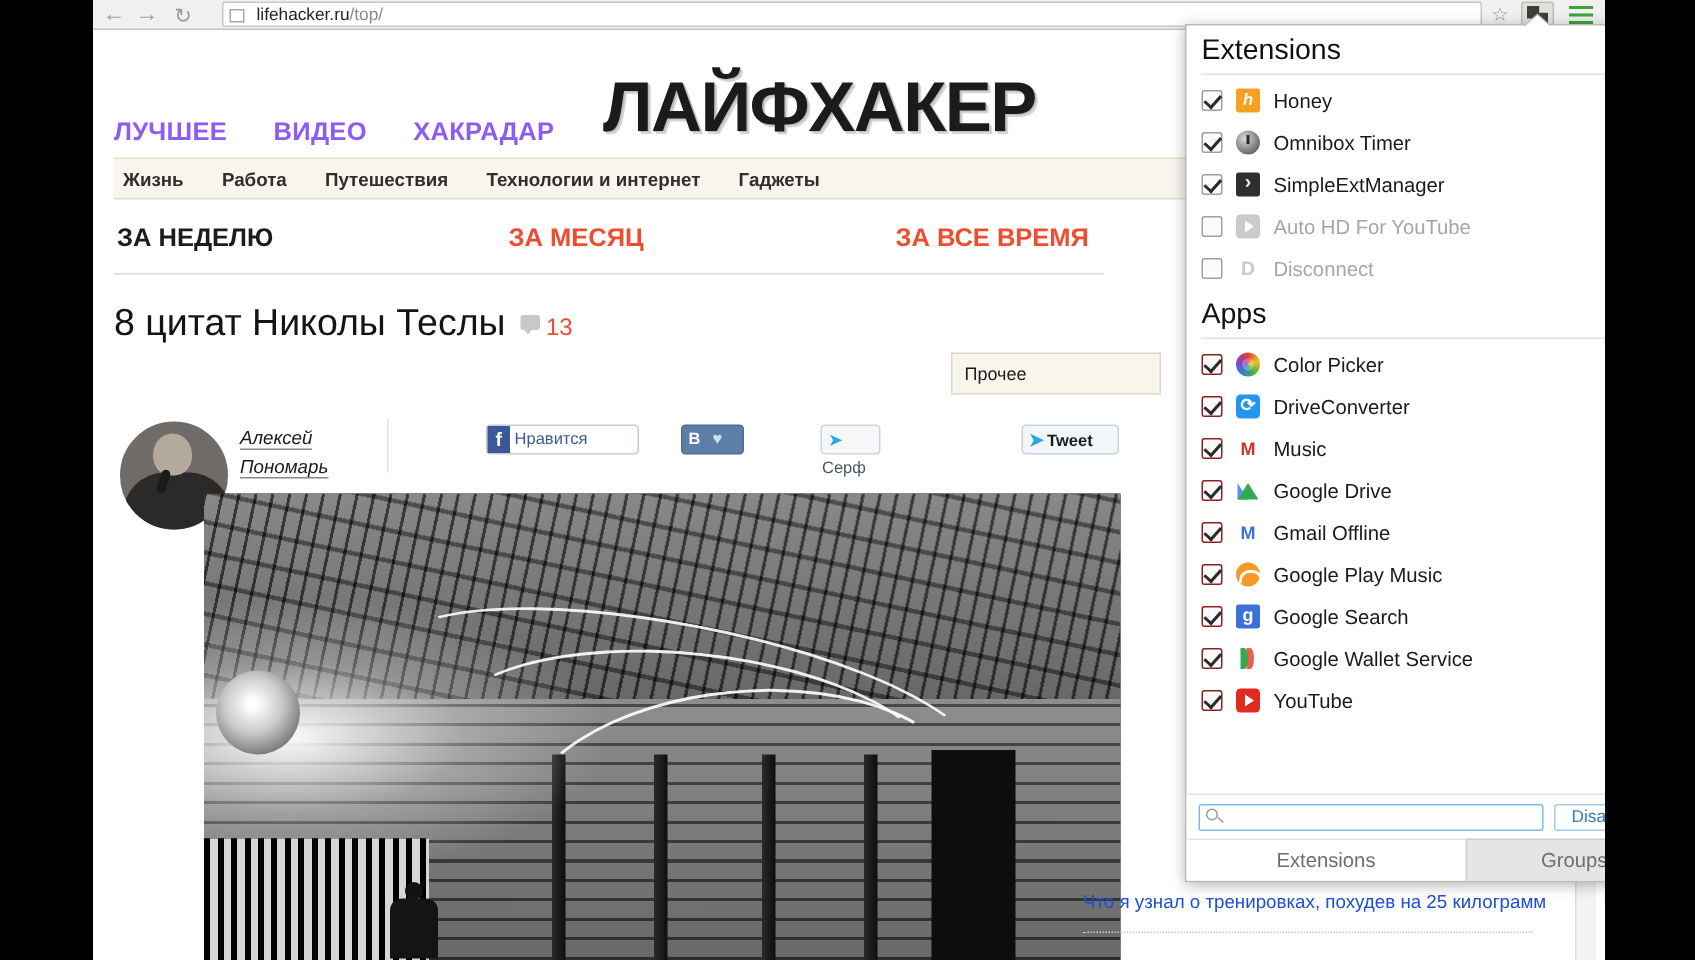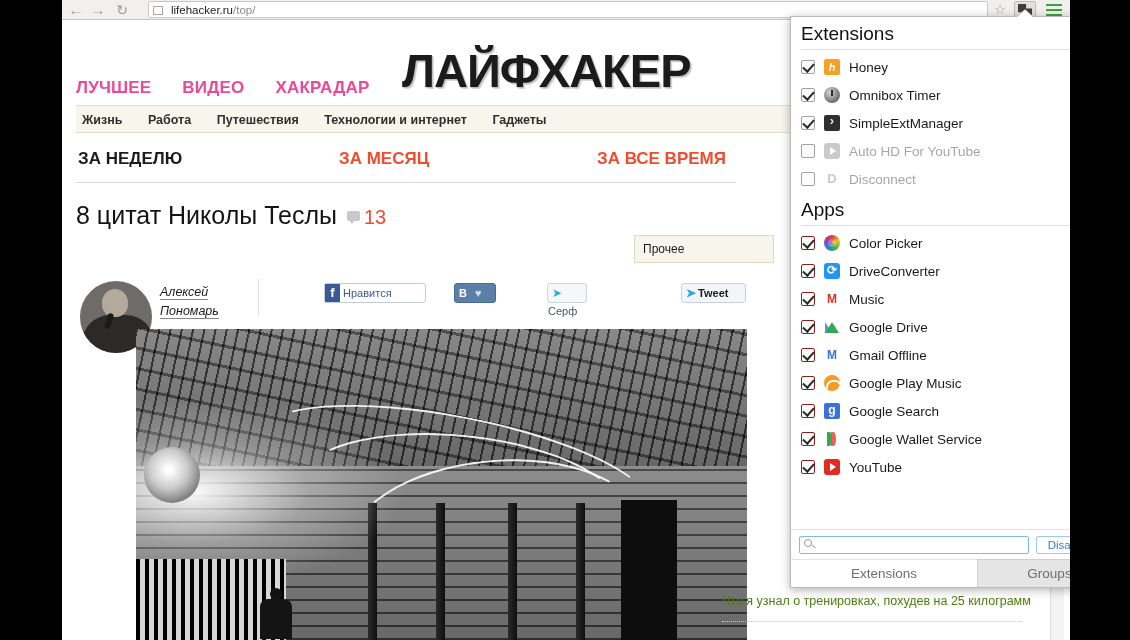--- a/index.html
+++ b/index.html
@@ -59,21 +59,21 @@
   }
 
   
   #page {
     position:absolute; left:0; top:21px; width:1008px; height:619px;
     background:#fff; overflow:hidden;
   }
   #sitehead { position:relative; height:78px; }
   #topnav {
     position:absolute; left:14px; top:57px;
-    font-size:17px; font-weight:bold; color:#ec4899; letter-spacing:.2px;
+    font-size:17px; font-weight:bold; color:#8b5cf6; letter-spacing:.2px;
   }
   #topnav span { margin-right:26px; }
   #logo {
     position:absolute; left:340px; top:22px;
     font-size:47px; font-weight:bold; color:#1b1b1b; letter-spacing:-1px;
     font-family:"Liberation Sans", sans-serif;
     text-shadow:1px 1px 0 #bdbdbd, 2px 2px 0 #d6d6d6;
   }
   #catbar {
     position:absolute; left:14px; top:84px; width:994px; height:28px;
@@ -98,21 +98,21 @@
   }
   #cmtbubble {
     display:inline-block; width:13px; height:10px; background:#c8c8c8;
     border-radius:2px; position:relative; margin:0 4px 0 10px; top:-3px;
   }
   #cmtbubble::after {
     content:""; position:absolute; left:2px; bottom:-3px;
     border-left:3px solid transparent; border-right:3px solid transparent;
     border-top:4px solid #c8c8c8;
   }
-  #cmtcount { color:#ef4c30; font-size:20px; }
+  #cmtcount { color:#ef4c30; font-size:16px; }
 
   #avatar {
     position:absolute; left:16px; top:258px; width:76px; height:76px;
     border-radius:50%; overflow:hidden; border:2px solid #fff;
     background:#6e6b68;
   }
   #avatar .head { position:absolute; left:22px; top:8px; width:26px; height:28px;
     border-radius:50% 50% 45% 45%; background:#b3a99c; }
   #avatar .body { position:absolute; left:2px; top:34px; width:72px; height:46px;
     background:#2c2a28; border-radius:28px 28px 0 0; }
@@ -204,21 +204,21 @@
     position:absolute; left:120px; bottom:0; width:40px; height:52px;
   }
   #photo .seated .h { position:absolute; left:14px; top:0; width:12px; height:12px;
     border-radius:50%; background:#121212; }
   #photo .seated .b { position:absolute; left:4px; top:11px; width:32px; height:40px;
     background:#141414; border-radius:8px 8px 0 0; }
 
   
   #rightcol {
     position:absolute; left:660px; top:570px; width:320px;
-    font-size:12.5px; color:#4d7c0f; line-height:20px;
+    font-size:12.5px; color:#1d4ed8; line-height:20px;
   }
   #rightcol .rule {
     margin-top:10px; border-top:1px dotted #c9c9c9; width:300px;
   }
 
   
   #popup {
     position:absolute; left:728px; top:16px; width:330px; height:572px;
     background:#fff; border:1px solid #b9b9b9;
     box-shadow:0 2px 9px rgba(0,0,0,.30);

